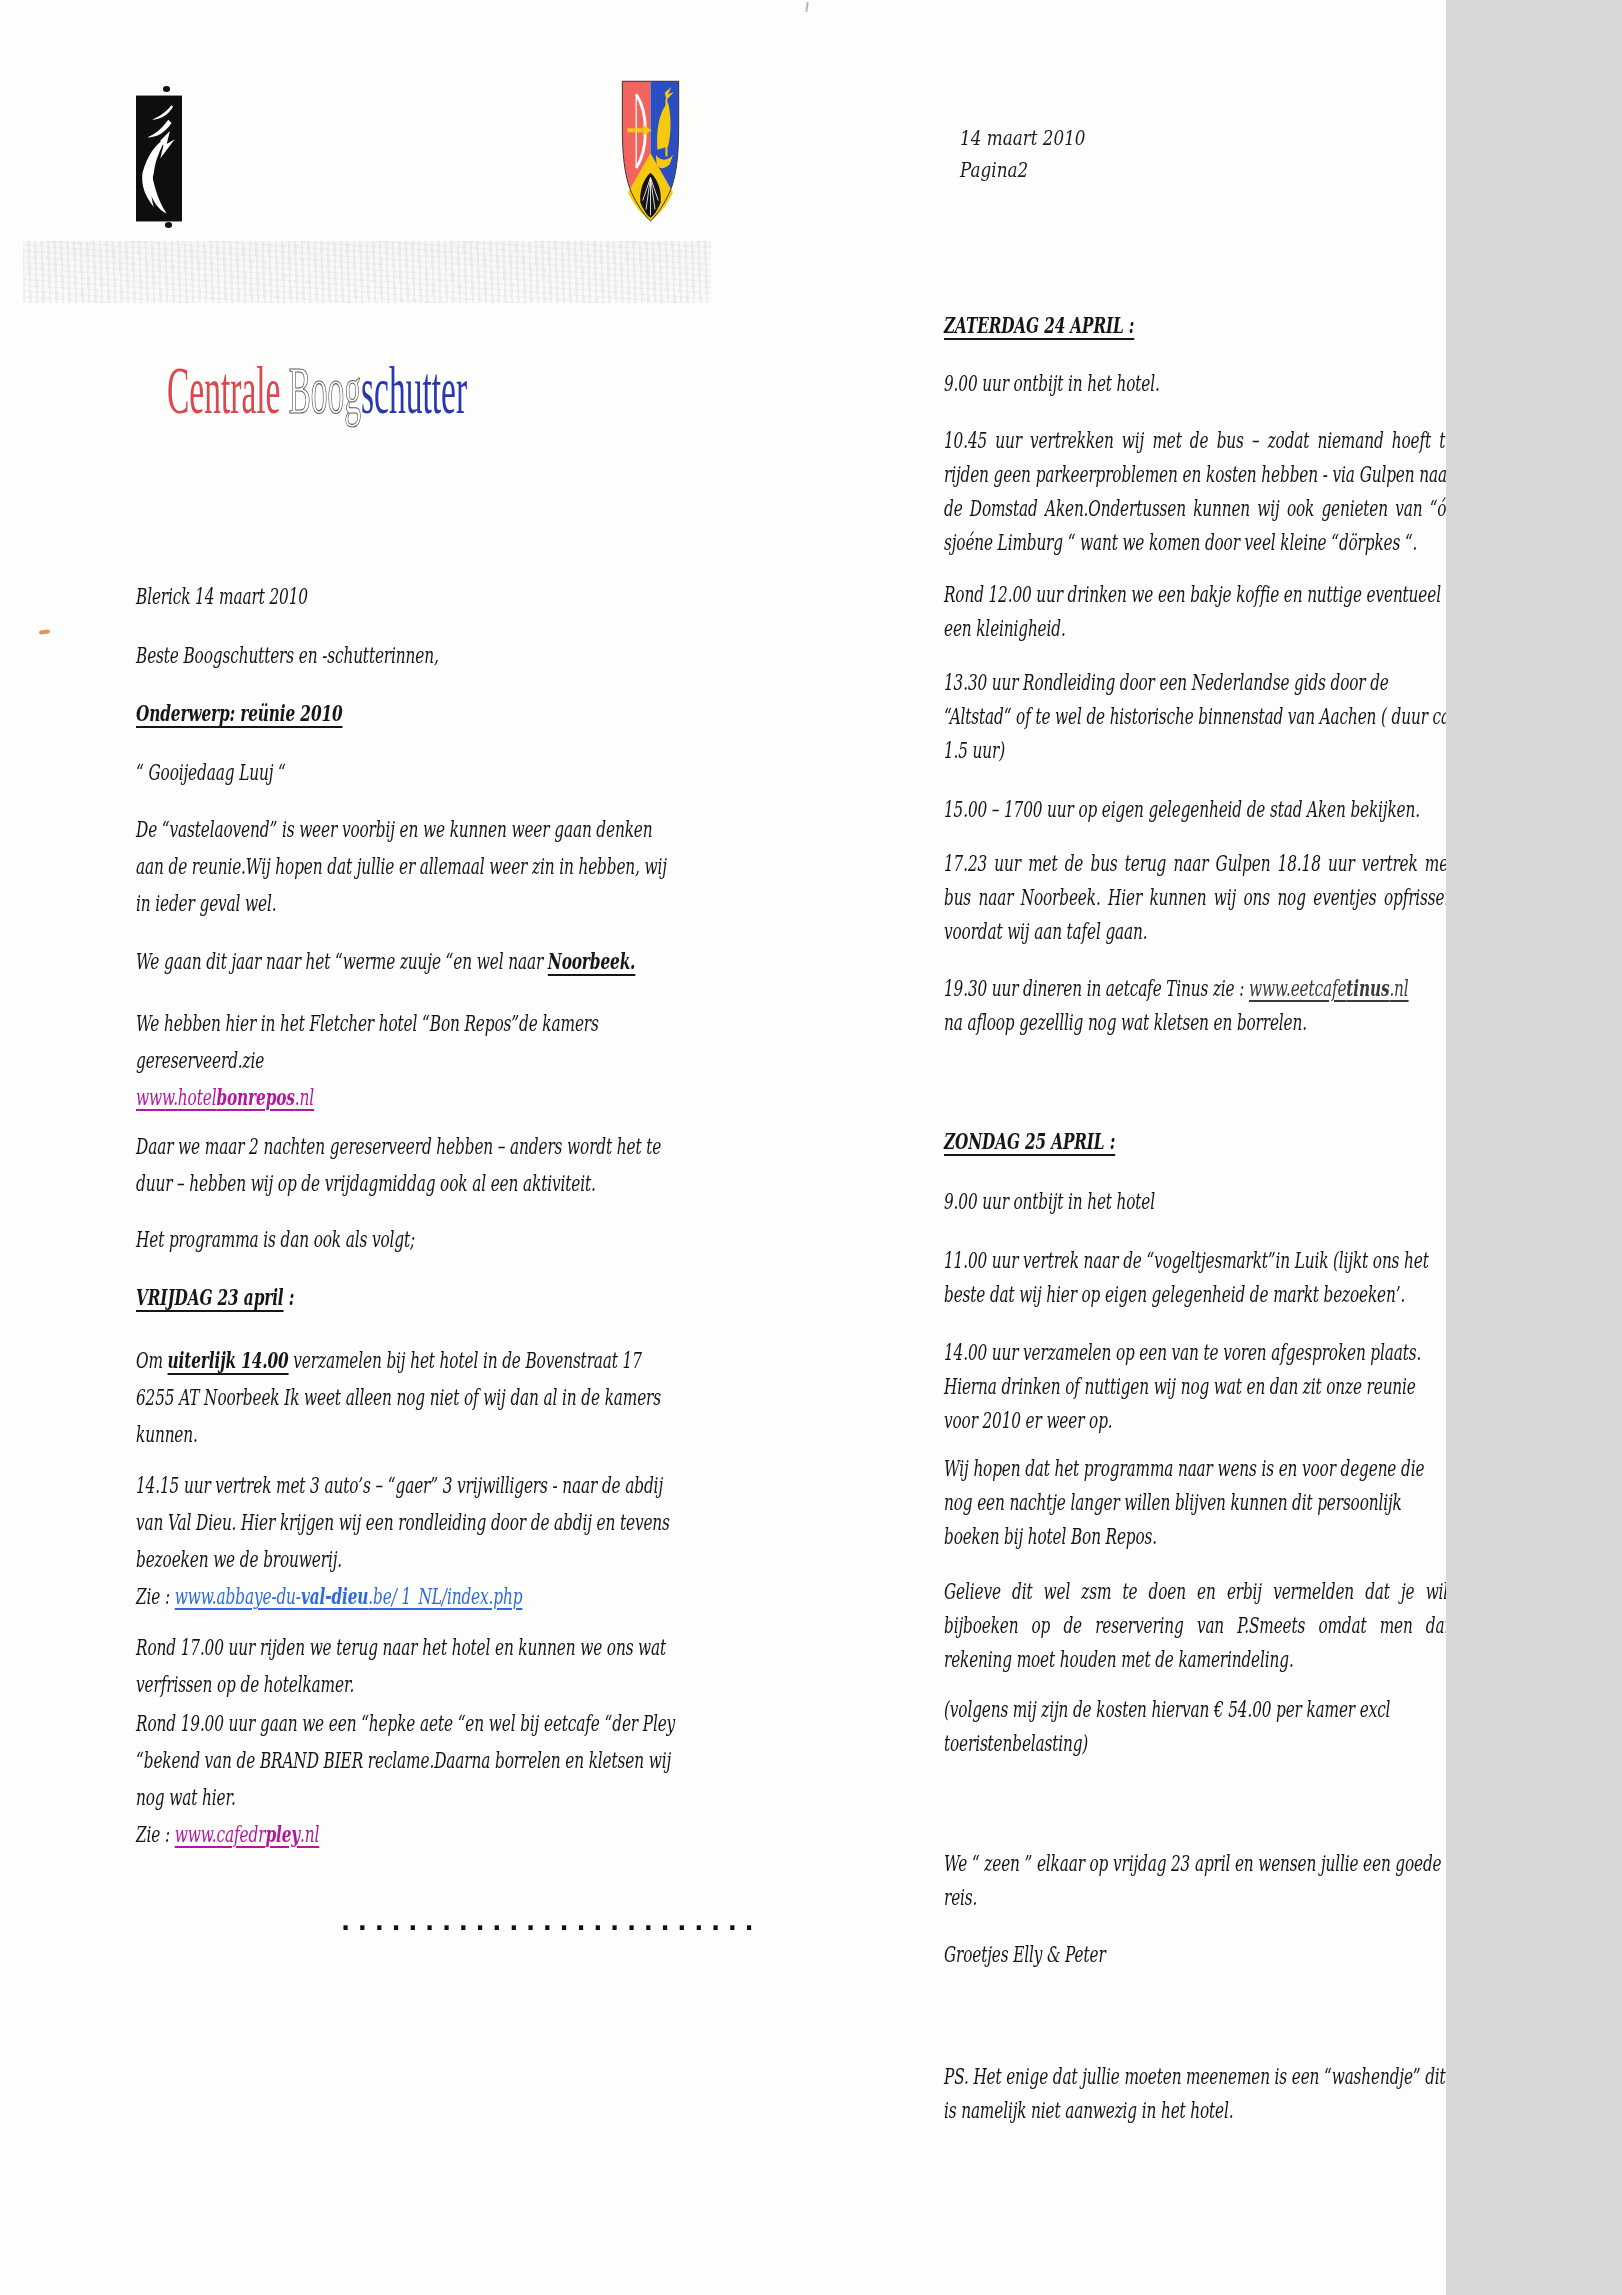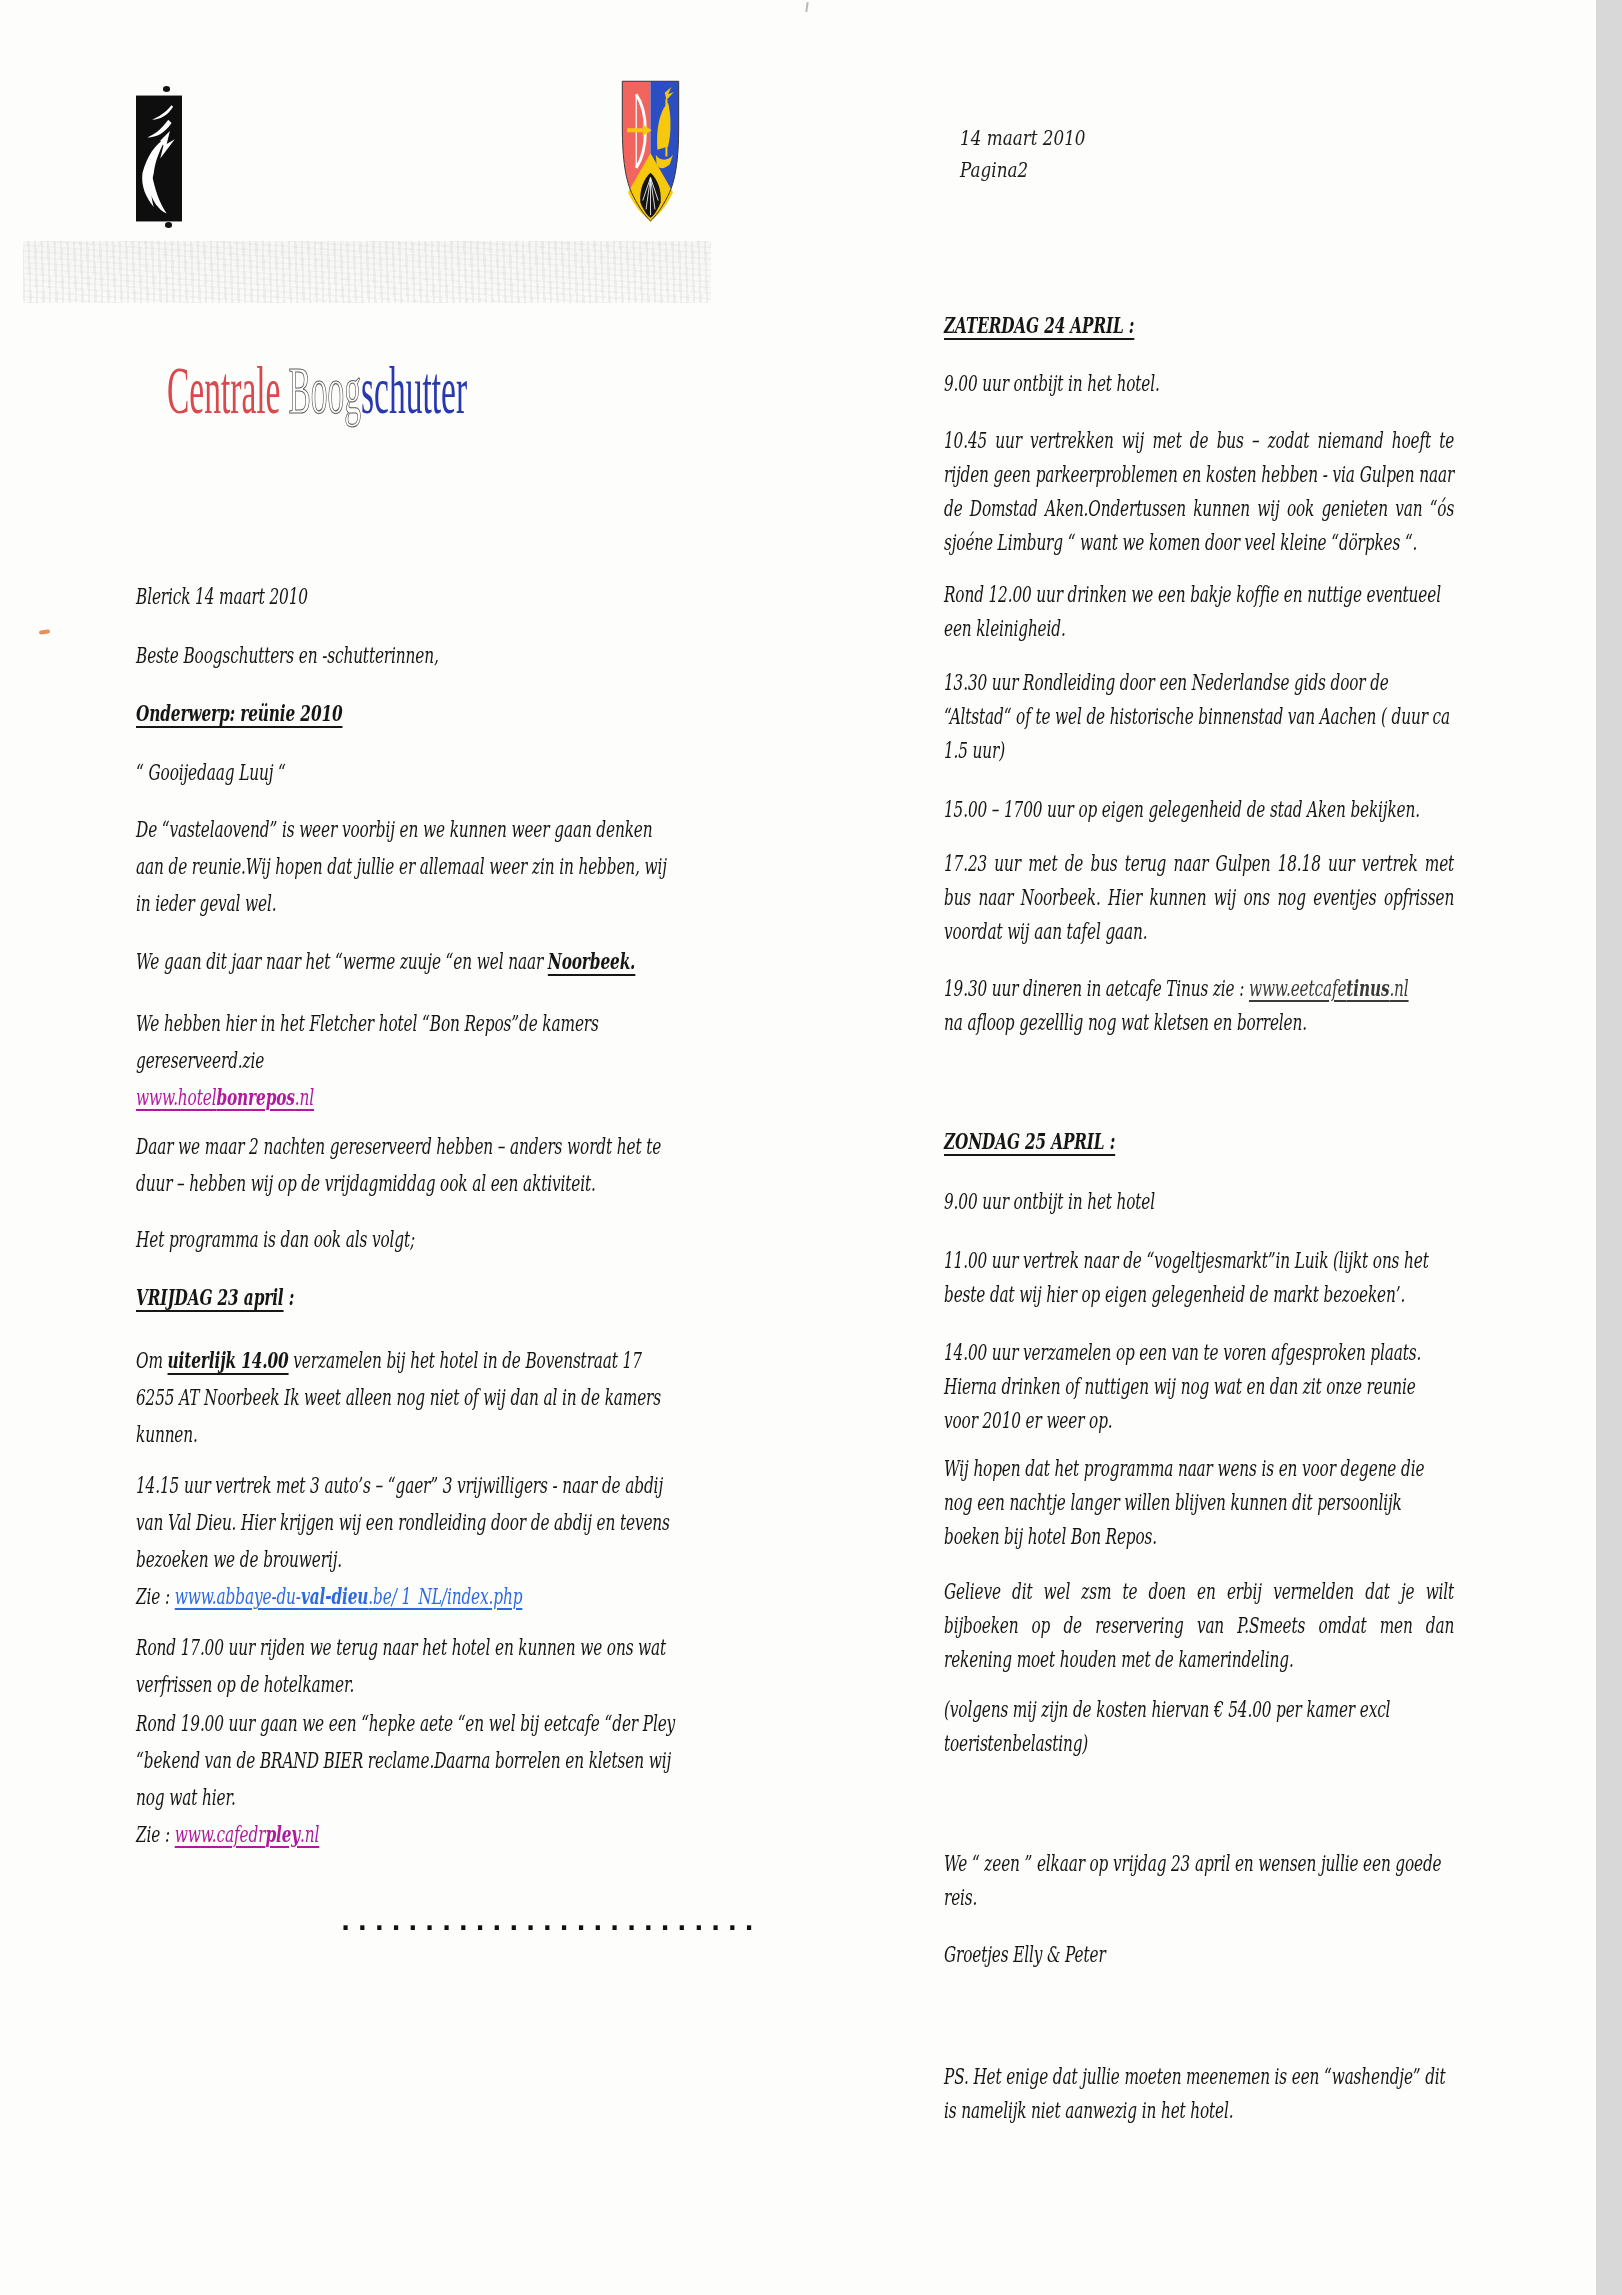--- a/index.html
+++ b/index.html
@@ -1,16 +1,16 @@
 <!DOCTYPE html>
 <html style="font-size:13px"><head>
 <meta charset="utf-8">
 <style>
   html,body{margin:0;padding:0;background:#d8d8d8;}
-  .page{position:relative;width:1596px;height:2295px;background:#fdfdfb;overflow:hidden;
+  .page{position:relative;width:1446px;height:2295px;background:#fdfdfb;overflow:hidden;
         font-family:"DejaVu Serif",serif;}
 
   
   .logo-black{position:absolute;left:136px;top:95px;width:46px;height:127px;}
   .logo-dot{position:absolute;width:7.3px;height:5.7px;background:#111;border-radius:50%;}
   .logo-dot.top{left:163px;top:86px;}
   .logo-dot.bot{left:165px;top:222px;}
   .crest{position:absolute;left:619px;top:78px;width:63px;height:147px;}
 
   .pageinfo{position:absolute;left:960px;top:122px;font-style:italic;font-size:21px;

